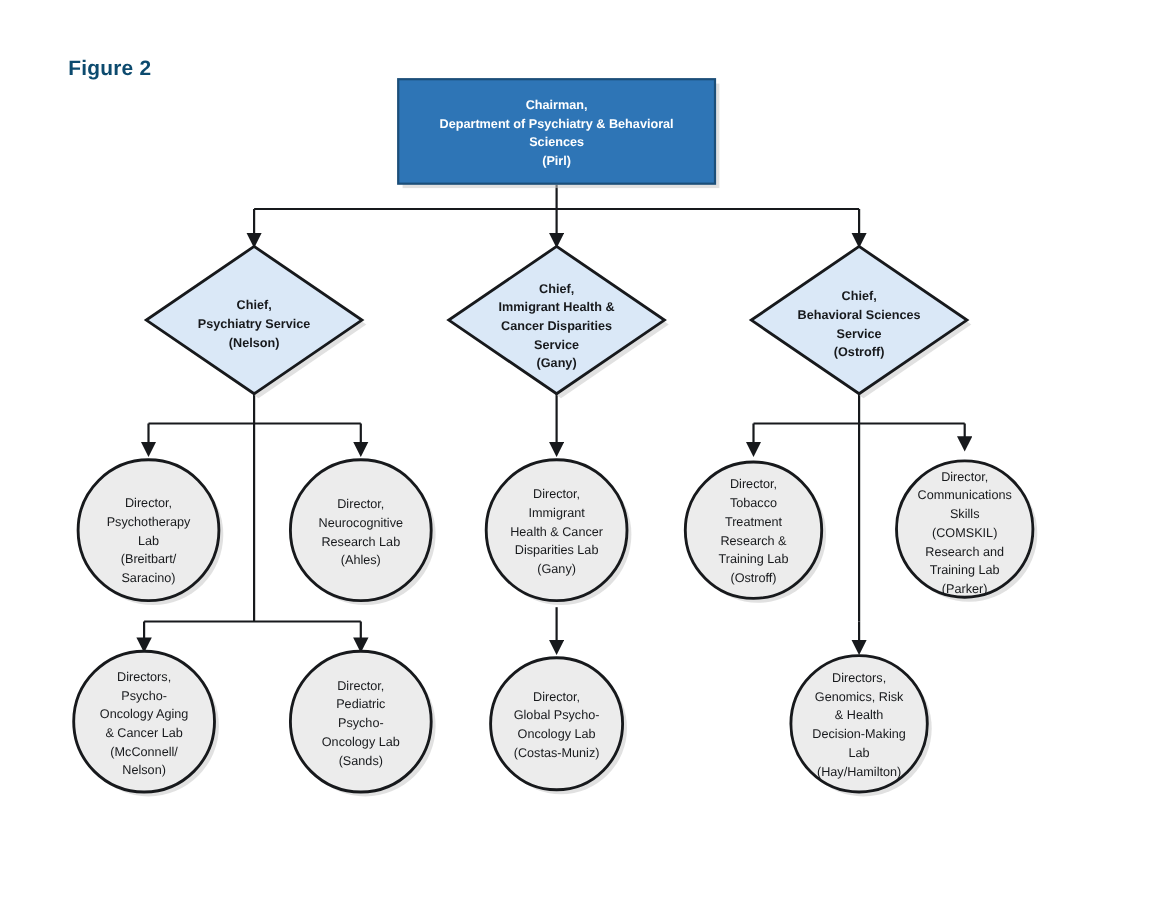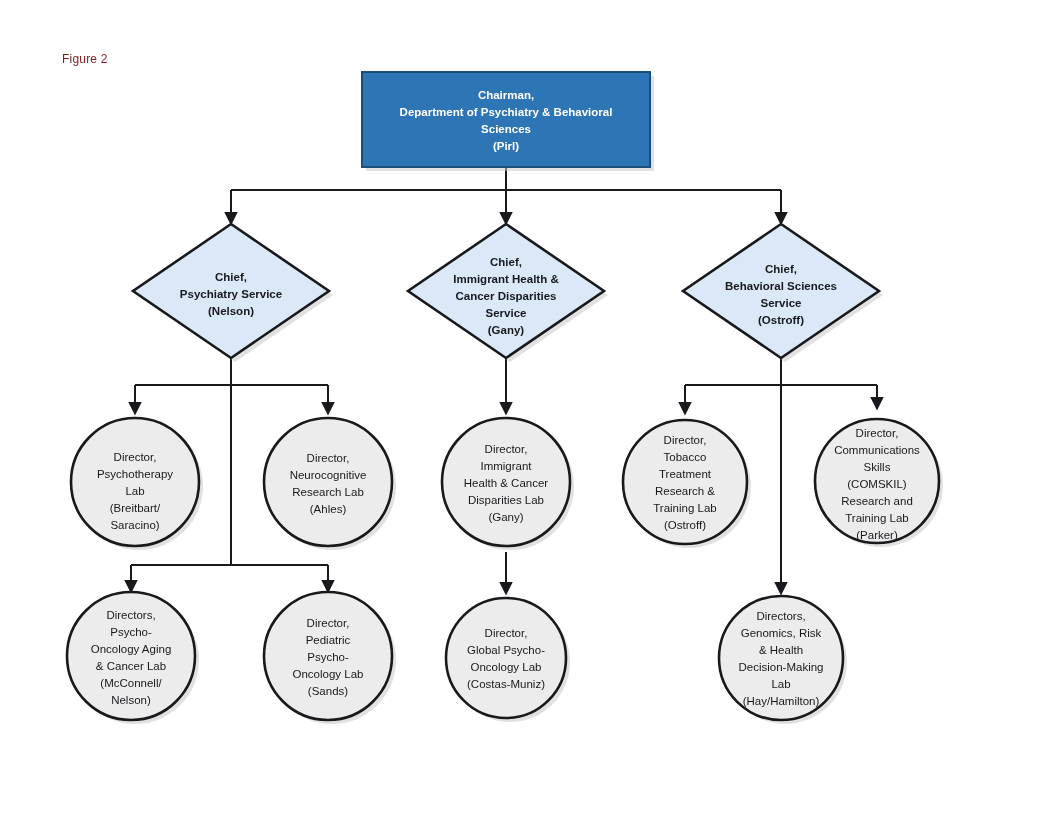--- a/index.html
+++ b/index.html
@@ -14,23 +14,23 @@
     position: relative;
     width: 1056px;
     height: 816px;
     background: #ffffff;
     overflow: hidden;
   }
   #figure-title {
     position: absolute;
     left: 62px;
     top: 52px;
-    font-size: 12px;
-    font-weight: normal;
-    color: #7f1d1d;
+    font-size: 19px;
+    font-weight: bold;
+    color: #0c4a6e;
     letter-spacing: 0.2px;
   }
   svg#chart {
     position: absolute;
     left: 0;
     top: 0;
     width: 1056px;
     height: 816px;
   }
   .node-box {

